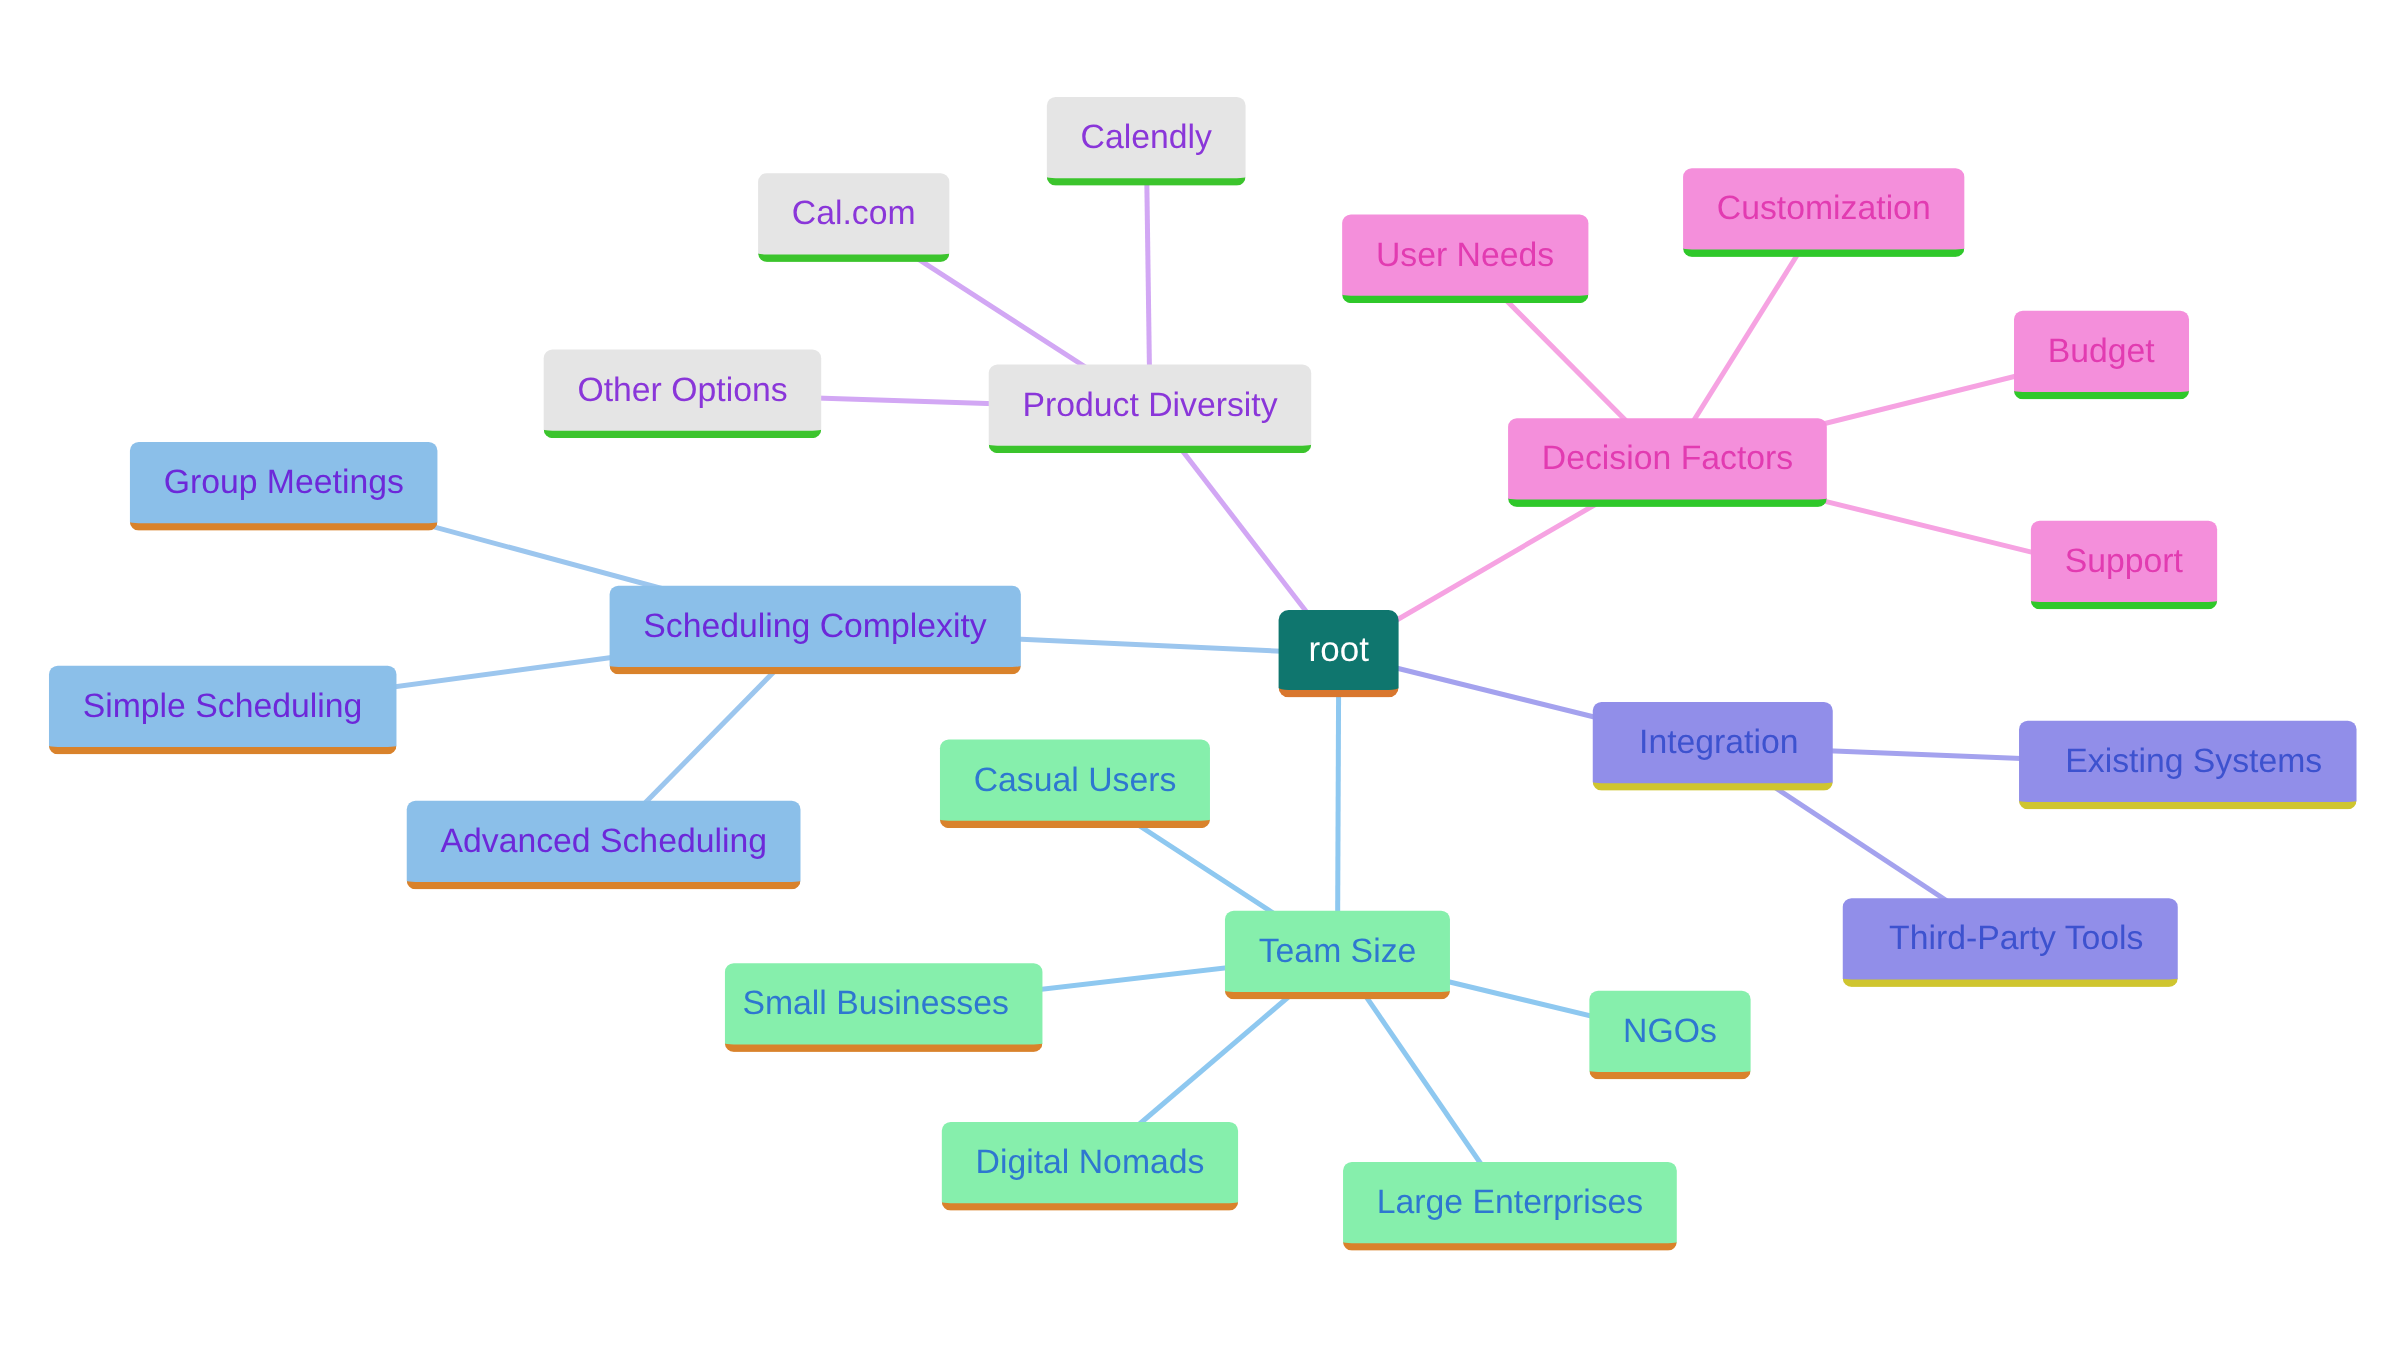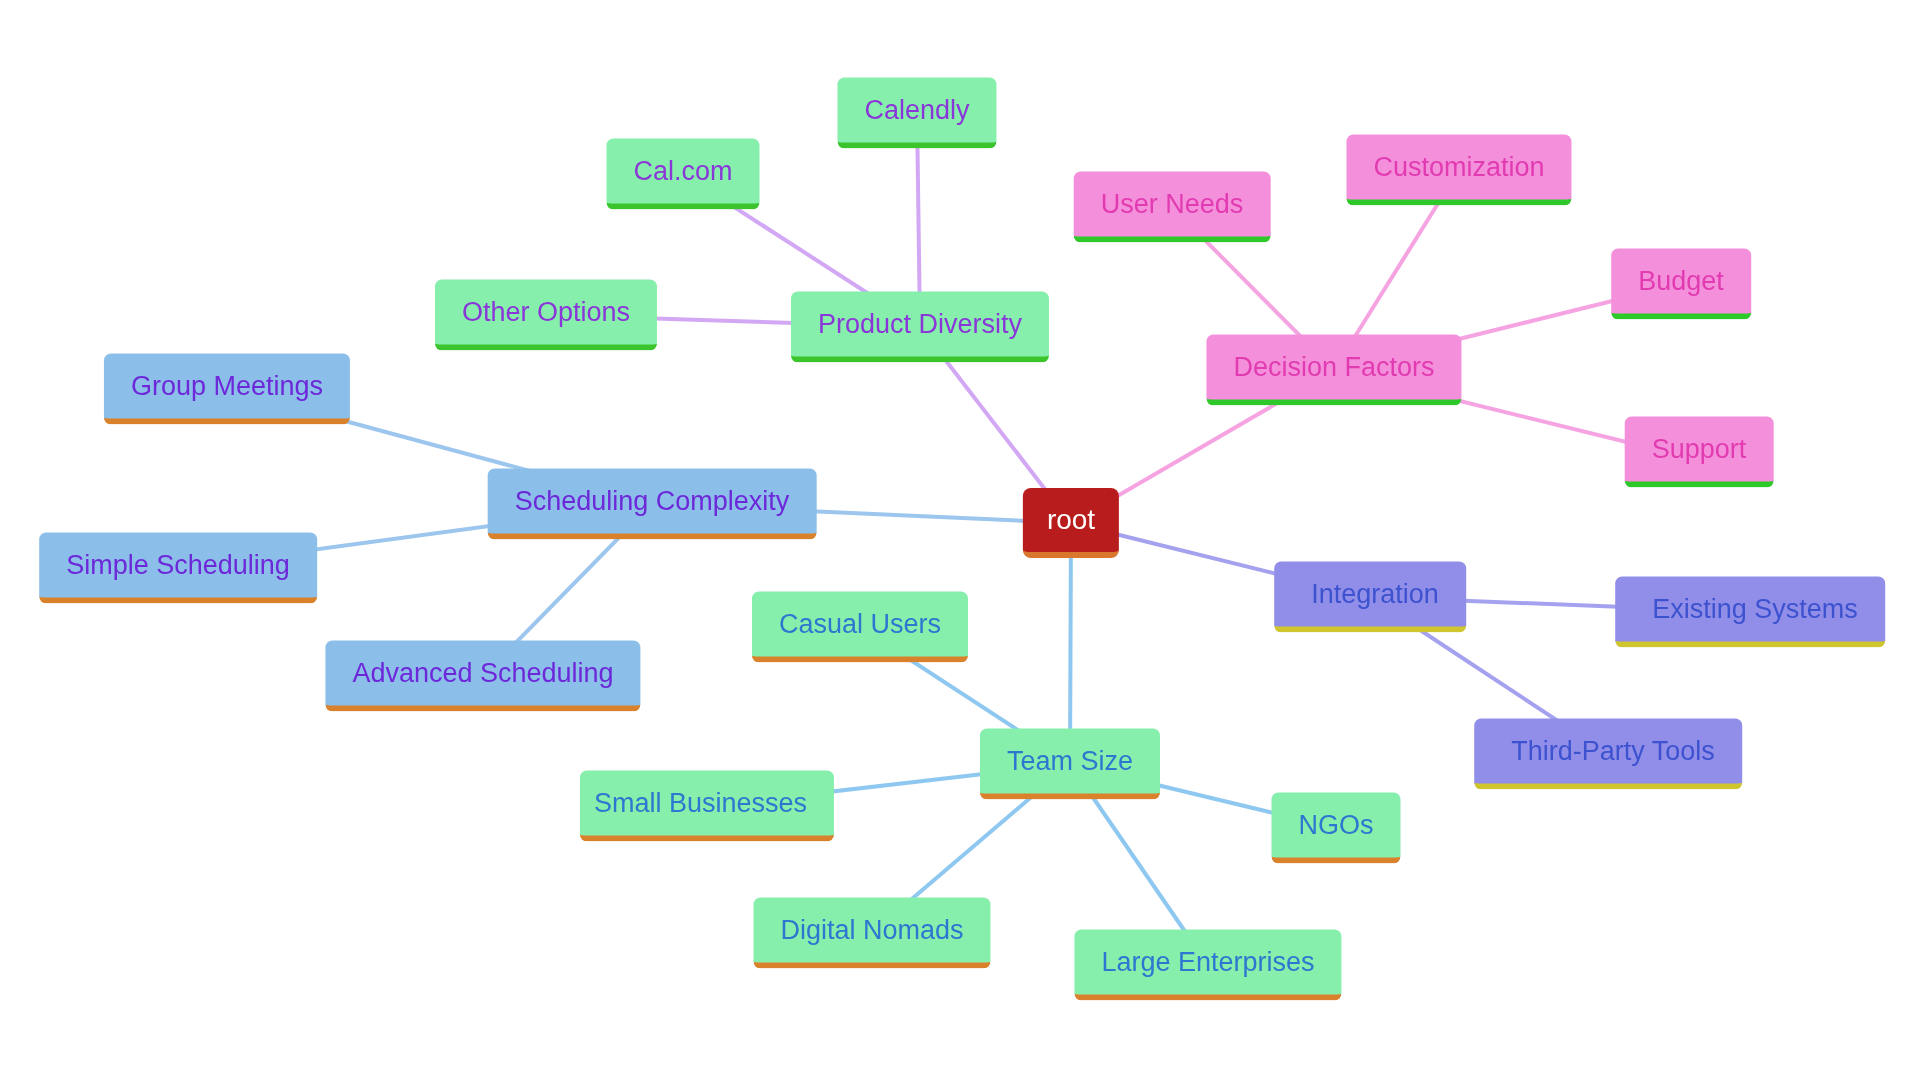--- a/index.html
+++ b/index.html
@@ -34,29 +34,29 @@
     padding: 17px 27px;
     border-radius: 7px;
     font-size: 27px;
     font-weight: 500;
     white-space: nowrap;
     text-align: center;
     cursor: pointer;
     user-select: none;
   }
   .node-root {
-    background: #b91c1c;
+    background: #0f766e;
     color: #ffffff;
     border-bottom: 6px solid #d9772e;
     font-size: 28px;
     padding: 16px 24px;
     border-radius: 8px;
   }
   .branch-purple {
-    background: #86efac;
+    background: #e5e5e5;
     color: #8a36d9;
     border-bottom: 6px solid #3bc42c;
   }
   .branch-pink {
     background: #f48fdb;
     color: #e23bb1;
     border-bottom: 6px solid #2fc82a;
     text-align: center;
   }
   .branch-blue {

